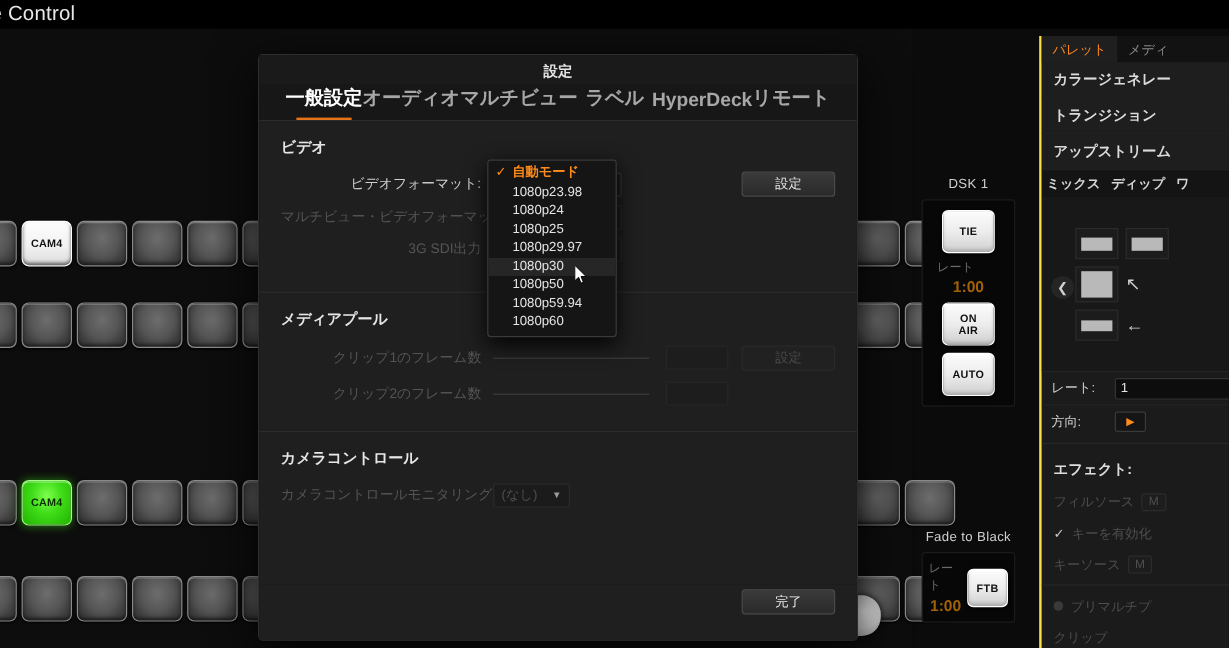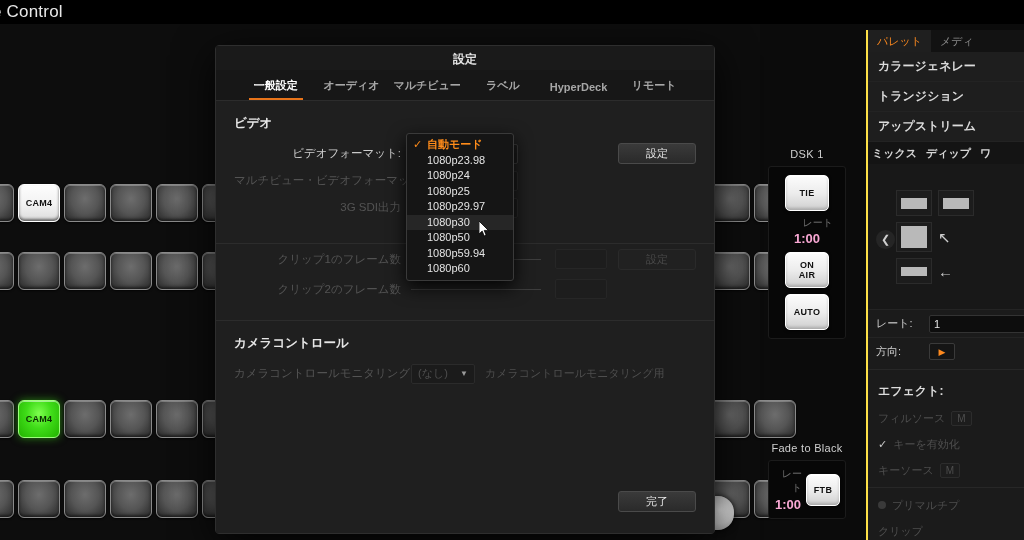--- a/index.html
+++ b/index.html
@@ -47,22 +47,22 @@
   .dsk-title { font-size:11px; color:#cfcfcf; text-align:center; margin-bottom:6px; letter-spacing:.3px; }
   .dsk-box { background:#070707; border:1px solid #1b1b1b; border-radius:3px; padding:8px 12px; width:78px; }
   .k-btn {
     width:44px; height:36px; margin:0 auto; border-radius:5px;
     background: linear-gradient(180deg,#fcfcfc 0%, #ececec 52%, #cfcfcf 100%);
     border:1px solid #ffffff;
     box-shadow: inset 0 1px 0 #fff, inset 0 -2px 3px rgba(0,0,0,.18), 0 1px 3px rgba(0,0,0,.8);
     display:flex; align-items:center; justify-content:center; flex-direction:column;
     font-size:9px; font-weight:bold; color:#101010; line-height:10px; letter-spacing:.3px;
   }
-  .rate-lbl { text-align:right; font-size:10px; color:#6a6a6a; margin:5px 0 1px; }
-  .rate-val { text-align:center; font-size:13px; color:#f9a8d4; font-weight:bold; margin-bottom:6px; }
+  .rate-lbl { text-align:left; font-size:10px; color:#6a6a6a; margin:5px 0 1px; }
+  .rate-val { text-align:center; font-size:13px; color:#a16207; font-weight:bold; margin-bottom:6px; }
   .ftb-box { background:#070707; border:1px solid #1b1b1b; border-radius:3px; width:78px;
              display:flex; align-items:center; padding:6px 5px; gap:4px; }
   .ftb-left { flex:1; }
 
   
   .tbar { position:absolute; left:712px; top:472px; width:22px; height:34px;
           background: radial-gradient(circle at 35% 40%, #f4f4f4 0%, #cfcfcf 55%, #8e8e8e 100%);
           border-radius: 3px 16px 16px 3px; box-shadow:0 0 6px rgba(0,0,0,.9); }
 
   
@@ -106,21 +106,21 @@
   .modal {
     position:absolute; left:215px; top:45px; width:500px; height:489px;
     background:#1a1a1a; border:1px solid #2e2e2e; border-radius:4px;
     box-shadow:0 10px 40px rgba(0,0,0,.85);
     display:flex; flex-direction:column; overflow:visible;
   }
   .modal-title { height:24px; line-height:26px; text-align:center; font-size:12px;
                  color:#e3e3e3; background:#1a1a1a; font-weight:bold; }
   .tabs { display:flex; height:30px; align-items:flex-end; background:#171717;
           padding:0 22px; gap:0; }
-  .tab { flex:1; text-align:center; font-size:11px; font-weight:bold; color:#a7a7a7;
+  .tab { flex:1; text-align:center; font-size:16px; font-weight:bold; color:#a7a7a7;
          padding-bottom:7px; white-space:nowrap; position:relative; }
   .tab.active { color:#ffffff; }
   .tab.active::after { content:""; position:absolute; left:14%; right:14%; bottom:0;
                        height:2px; background:#e8741a; }
   .modal-body { flex:1; background:#1f1f1f; position:relative; padding:0 18px; }
   .divider { height:1px; background:#2c2c2c; margin:0 -18px; }
   .sec-head { font-size:12.5px; font-weight:bold; color:#e6e6e6; padding:14px 0 8px; }
   .frow { display:flex; align-items:center; height:27px; }
   .frow .flabel { width:177px; text-align:right; padding-right:10px;
                   font-size:11.5px; color:#cfcfcf; white-space:nowrap; }
@@ -547,20 +547,21 @@
       <div class="frow">
         <div class="flabel dim">3G SDI出力</div>
         <div class="select dim">
           <span></span>
         </div>
       </div>
 
       <div style="height:22px"></div>
       <div class="divider"></div>
 
+      <div class="sec-head">メディアプール</div>
 
       <div class="frow" style="height:30px">
         <div class="flabel dim">クリップ1のフレーム数</div>
         <div class="line-input"></div>
         <div style="width:14px"></div>
         <div class="ghost-box"></div>
         <div class="btn dim right-btn">
           <span>設定</span>
         </div>
       </div>
@@ -576,21 +577,20 @@
       <div class="divider"></div>
 
       <div class="sec-head">カメラコントロール</div>
 
       <div class="frow">
         <div class="flabel dim">カメラコントロールモニタリング</div>
         <div class="select dim" style="width:64px">
           <span>(なし)</span>
           <span class="caret">▼</span>
         </div>
-        <div class="hint-dim">カメラコントロールモニタリング用</div>
       </div>
     </div>
 
     <div class="modal-foot">
       <div class="btn done-btn">
         <span>完了</span>
       </div>
     </div>
   </div>
 

